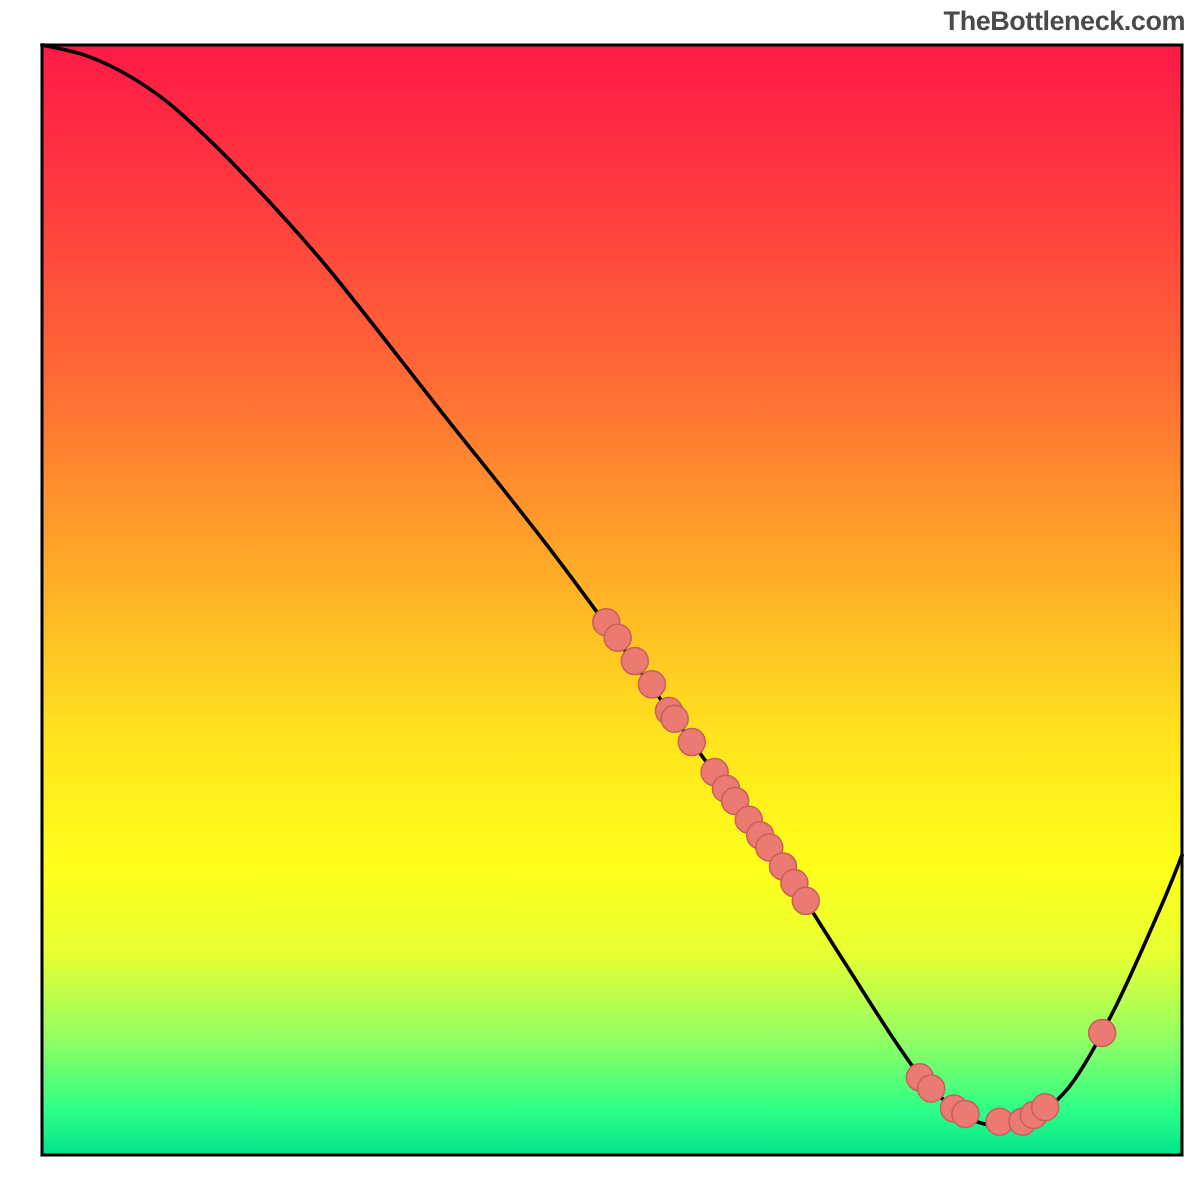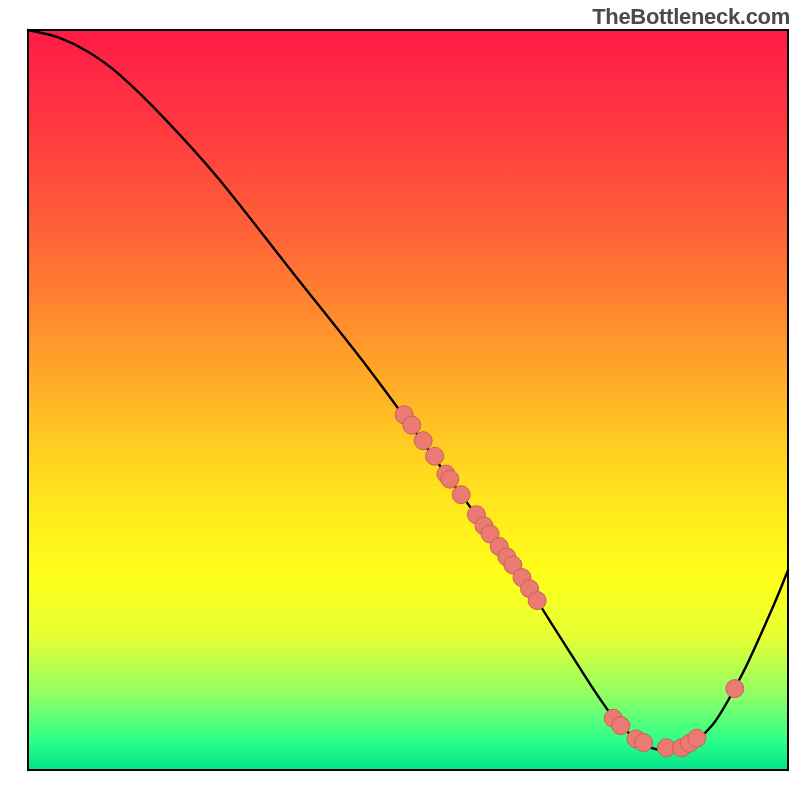--- a/index.html
+++ b/index.html
@@ -13,21 +13,21 @@
   }
   .frame {
     position: relative;
     width: 800px;
     height: 800px;
   }
   .watermark {
     position: absolute;
     top: 4px;
     right: 10px;
-    font-size: 22px;
+    font-size: 18px;
     font-weight: 600;
     color: #4a4a4a;
     letter-spacing: -0.3px;
   }
   svg.chart {
     position: absolute;
     top: 0;
     left: 0;
   }
 </style>

